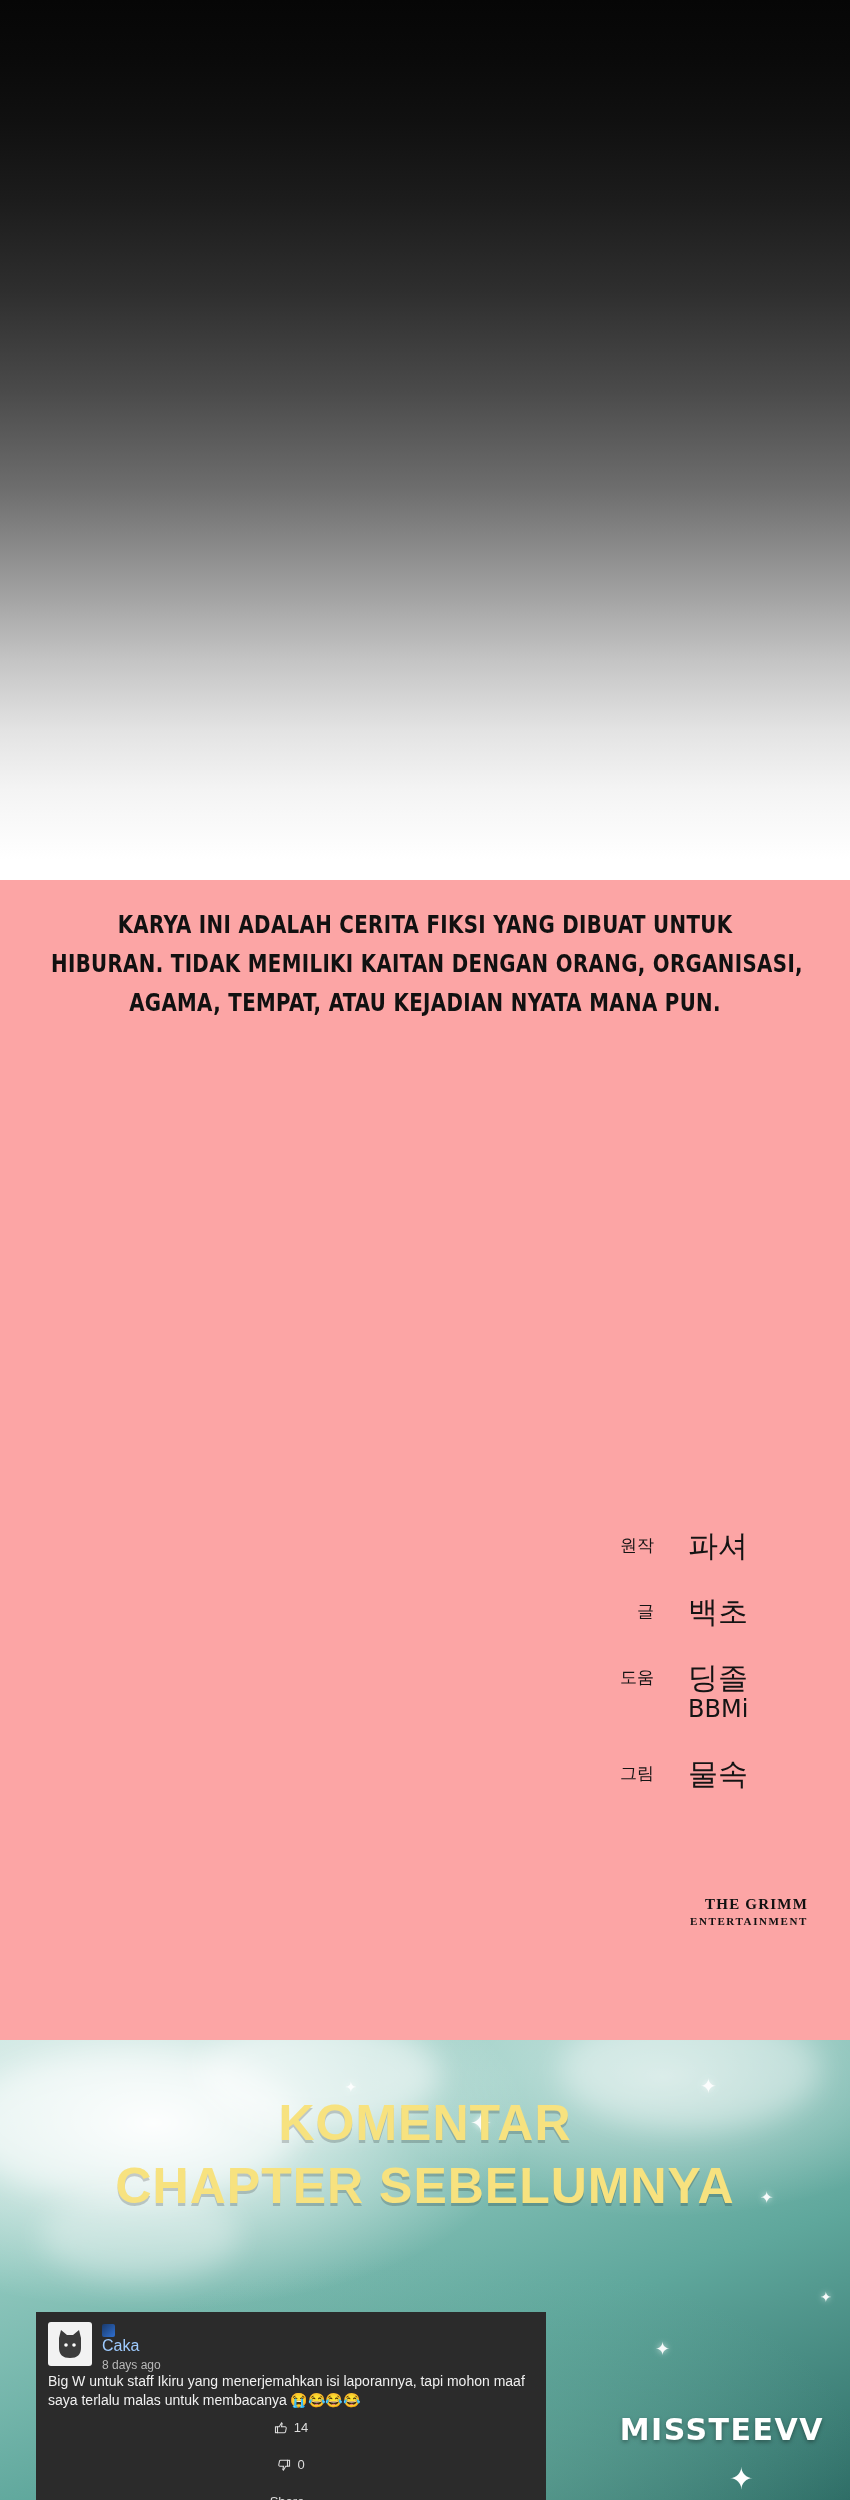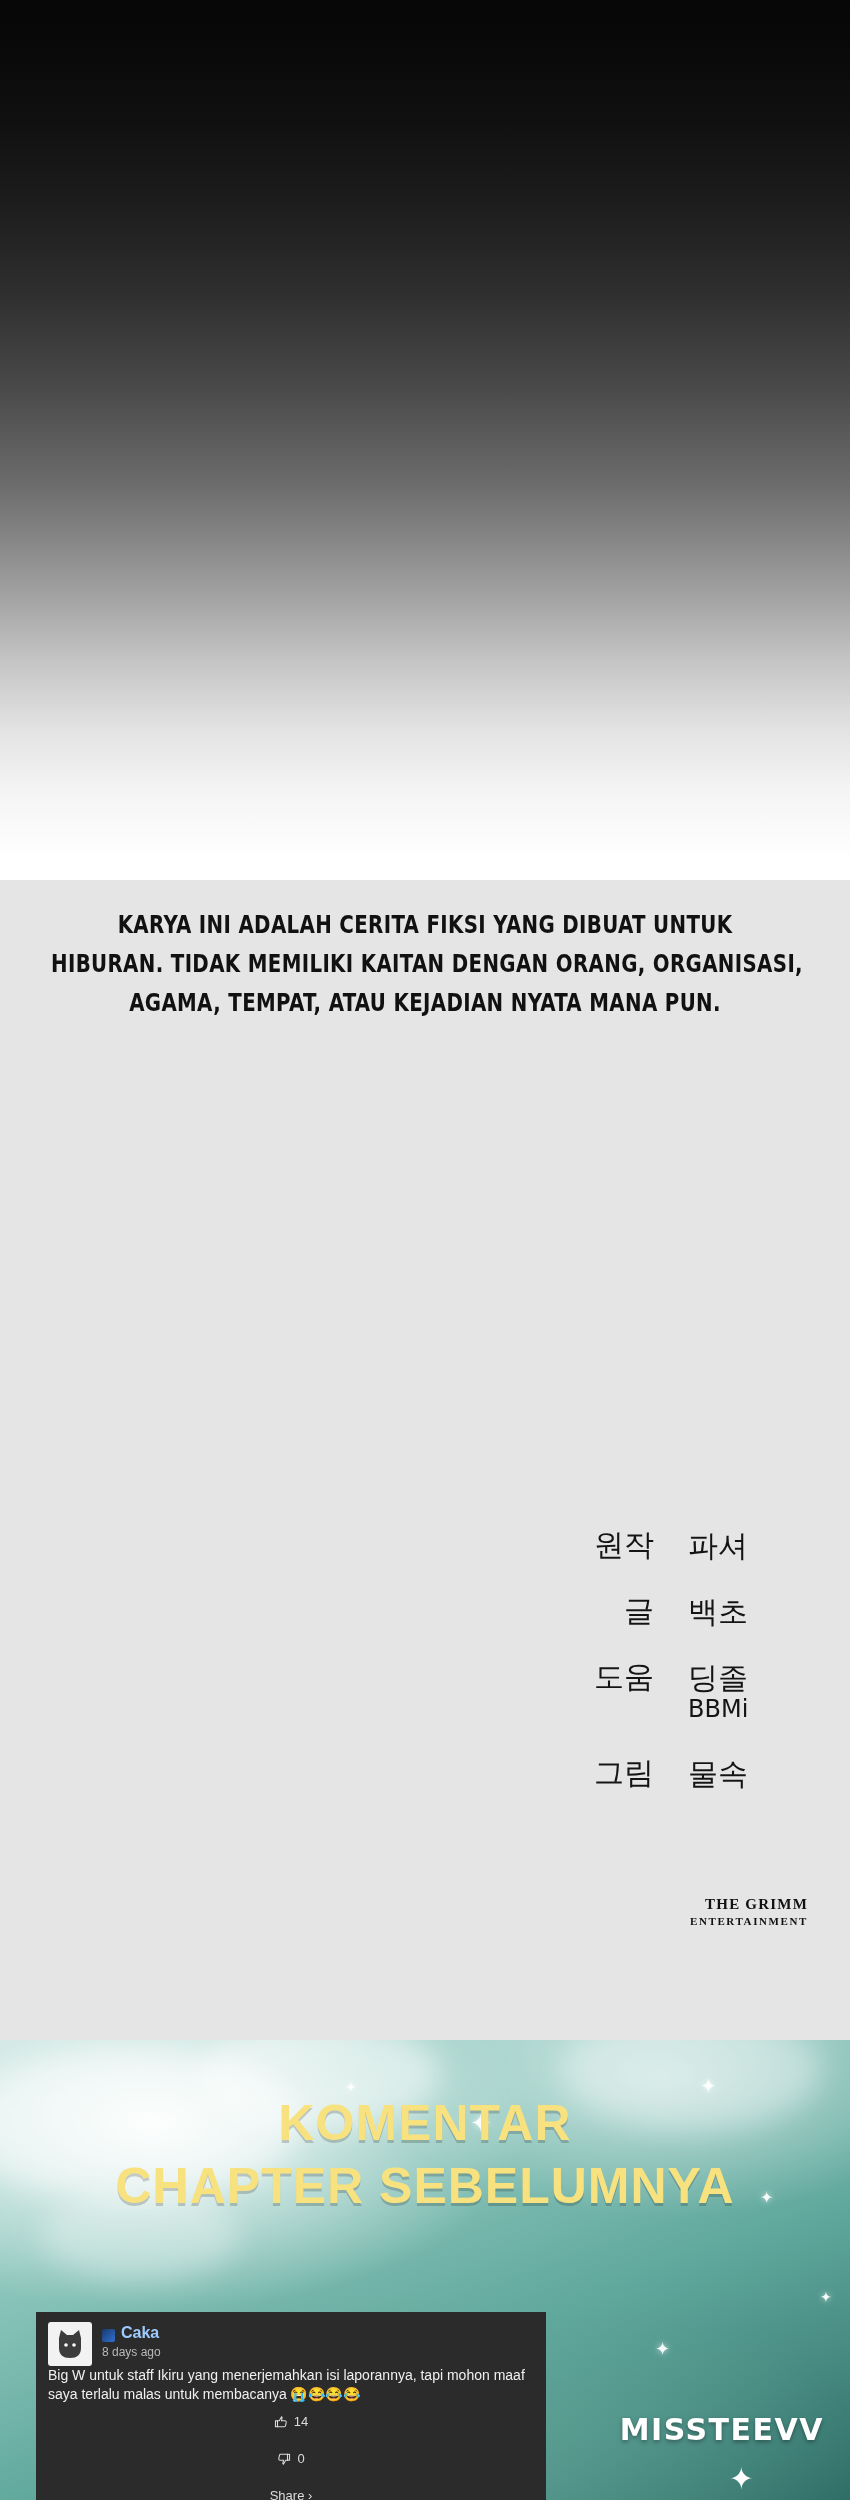--- a/index.html
+++ b/index.html
@@ -9,21 +9,21 @@
   }
   body {
     font-family: "Liberation Sans", sans-serif;
   }
   .page {
     position: relative;
     width: 850px;
     height: 2500px;
     margin: 0 auto;
     overflow: hidden;
-    background: #e5e5e5;
+    background: #fca5a5;
   }
 
   
   .panel-stack {
     position: absolute;
     left: 0;
     top: 0;
     width: 850px;
     height: 2500px;
   }
@@ -76,21 +76,21 @@
   }
   .credit-row {
     display: flex;
     align-items: flex-start;
     justify-content: flex-end;
     margin-bottom: 34px;
     font-family: "DejaVu Sans", sans-serif;
     color: #141414;
   }
   .credit-role {
-    font-size: 30px;
+    font-size: 17px;
     line-height: 30px;
     text-align: right;
     width: 120px;
     margin-right: 34px;
     font-weight: 400;
   }
   .credit-name {
     font-size: 30px;
     line-height: 32px;
     font-weight: 400;
@@ -200,23 +200,24 @@
     border-radius: 3px;
     flex: 0 0 44px;
     position: relative;
     overflow: hidden;
   }
   .avatar svg { position: absolute; left: 7px; top: 6px; }
   .comment-meta { margin-left: 10px; padding-top: 2px; }
   .comment-user {
     font-size: 16px;
     color: #9ecbff;
-    font-weight: 700;
+    font-weight: 400;
     display: flex;
-    align-items: flex-end;
+    align-items: flex-start;
+    flex-direction: column;
   }
   .badge-sq {
     display: inline-block;
     width: 13px;
     height: 13px;
     background: linear-gradient(135deg,#1a3a6b,#2f6fd0);
     border-radius: 2px;
     margin-right: 6px;
   }
   .comment-time {

